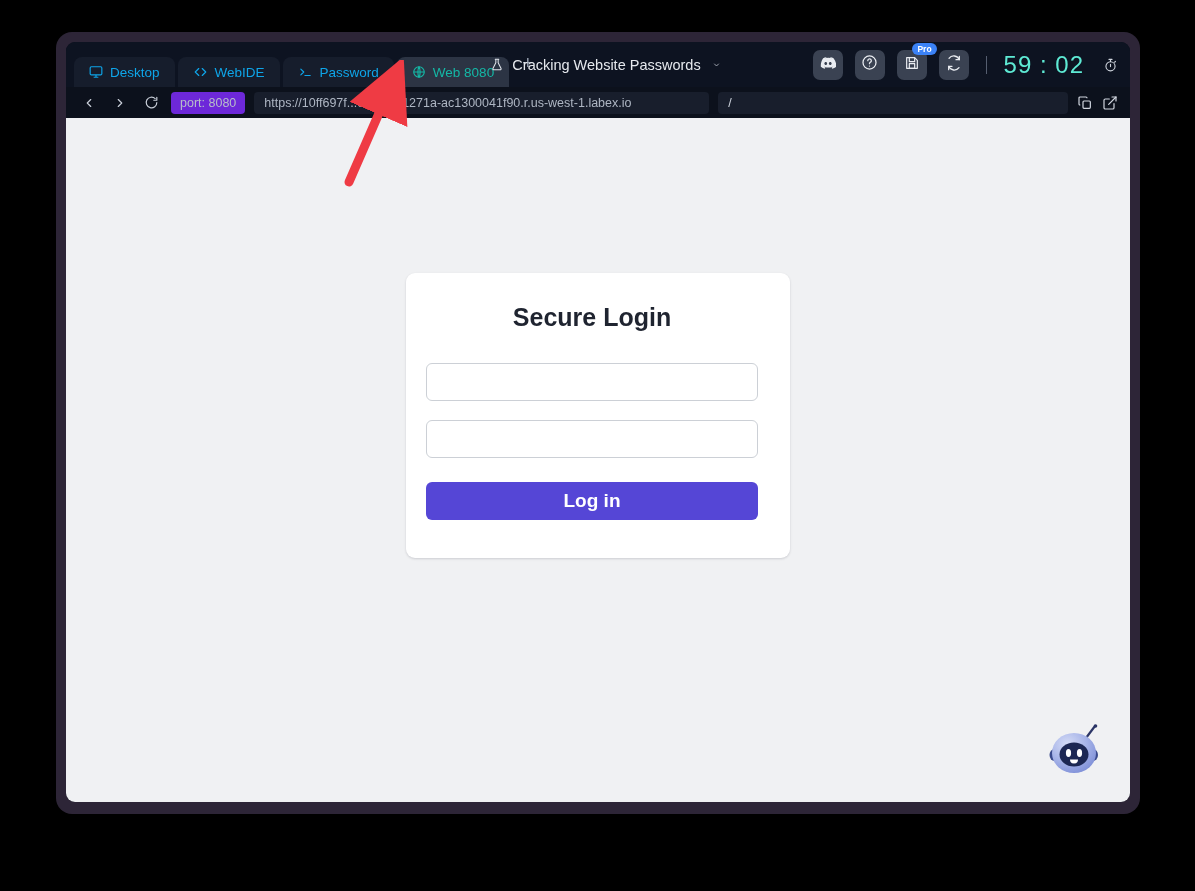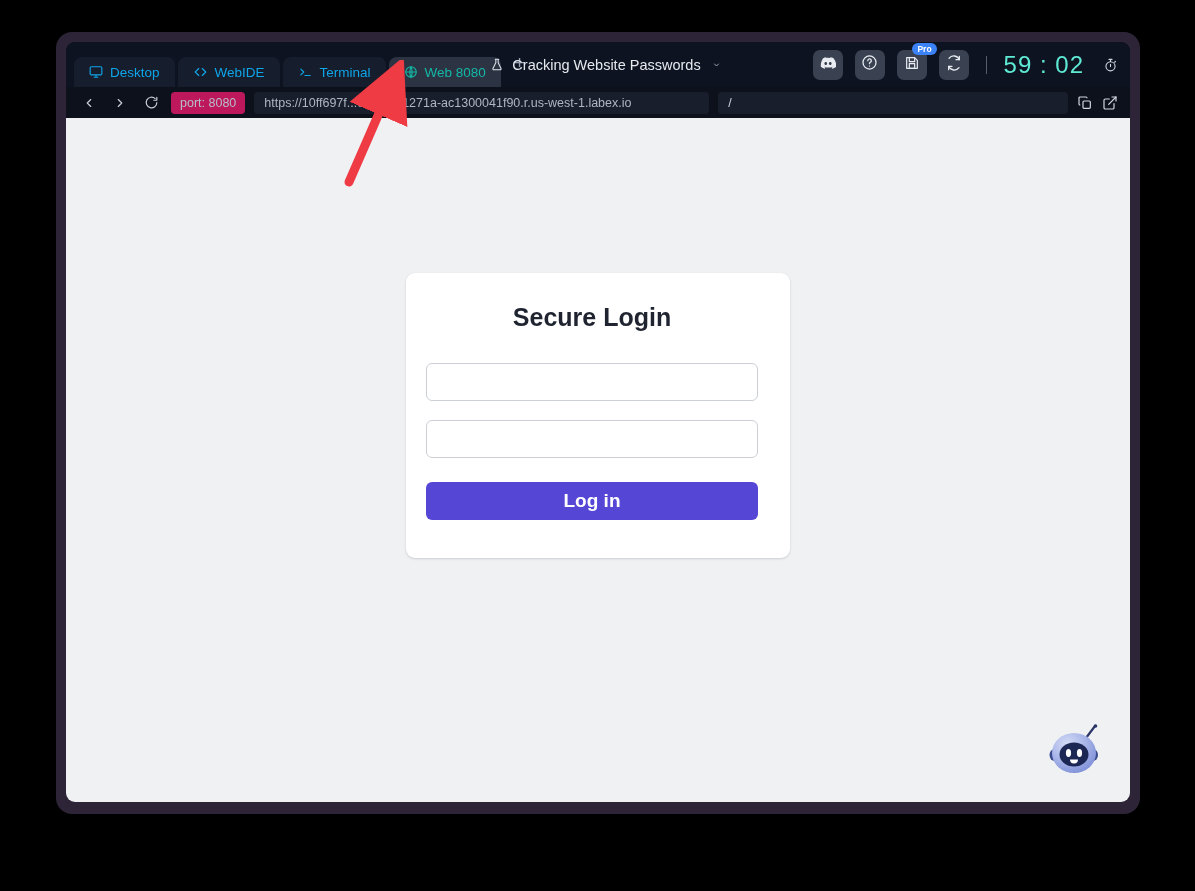--- a/index.html
+++ b/index.html
@@ -136,21 +136,21 @@
     padding: 0 12px;
     flex: 0 0 auto;
   }
   .nav-icon {
     color: #c8ced8;
     width: 22px; height: 22px;
     display: flex; align-items: center; justify-content: center;
     cursor: pointer;
   }
   .port-chip {
-    background: #be185d;
+    background: #6d28d9;
     color: #b7bec9;
     font-size: 12.5px;
     padding: 4px 9px;
     border-radius: 4px;
     white-space: nowrap;
   }
   .url-field {
     background: #181e2c;
     color: #aeb6c3;
     font-size: 12.5px;
@@ -278,21 +278,21 @@
           <span>WebIDE</span>
         </div>
 
         <div class="tab">
           <span class="tico">
             <svg width="15" height="14" viewBox="0 0 24 24" fill="none" stroke="currentColor" stroke-width="2" stroke-linecap="round" stroke-linejoin="round">
               <polyline points="4 7 9 12 4 17"></polyline>
                 <line x1="11" y1="18" x2="20" y2="18"></line>
             </svg>
           </span>
-          <span>Terminal</span>
+          <span>Password</span>
         </div>
 
         <div class="tab active">
           <span class="tico">
             <svg width="14" height="14" viewBox="0 0 24 24" fill="none" stroke="currentColor" stroke-width="2">
               <circle cx="12" cy="12" r="9"></circle>
                 <path d="M3 12h18M12 3c2.5 2.7 2.5 15.3 0 18M12 3c-2.5 2.7-2.5 15.3 0 18"></path>
             </svg>
           </span>
           <span>Web 8080</span>

